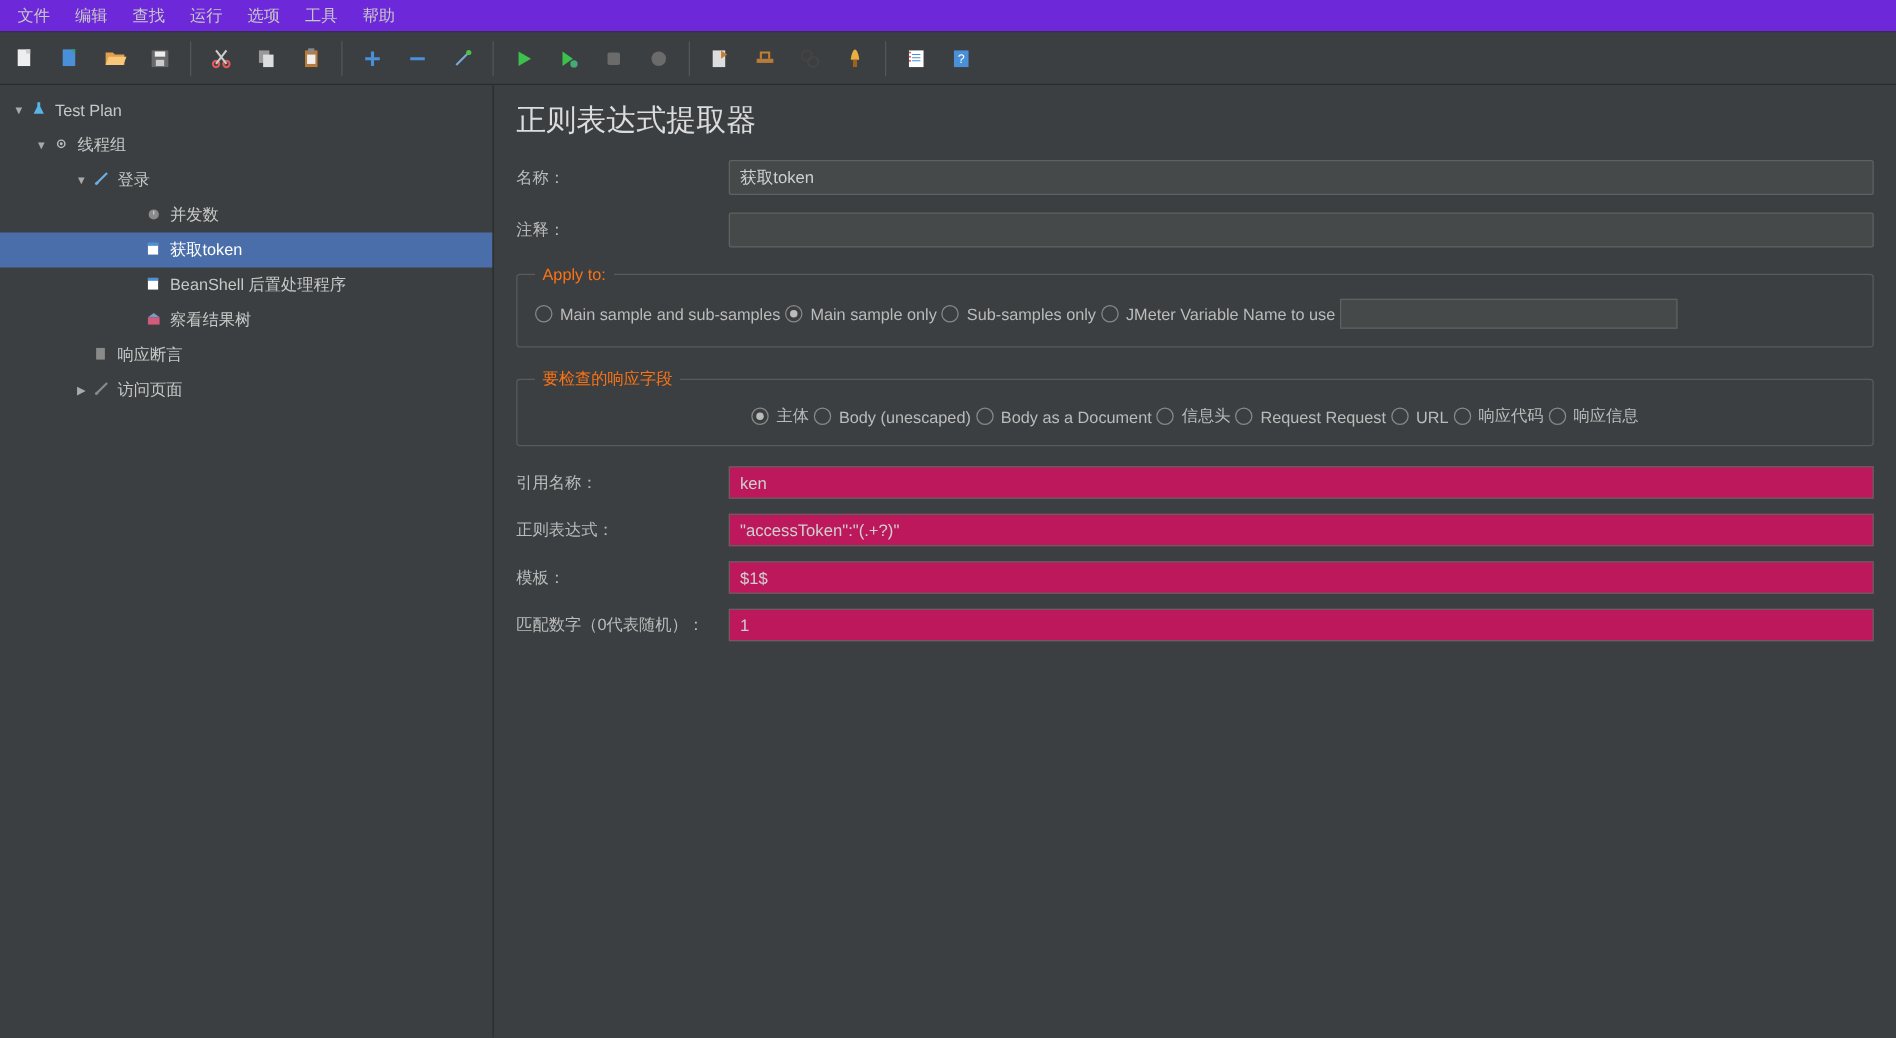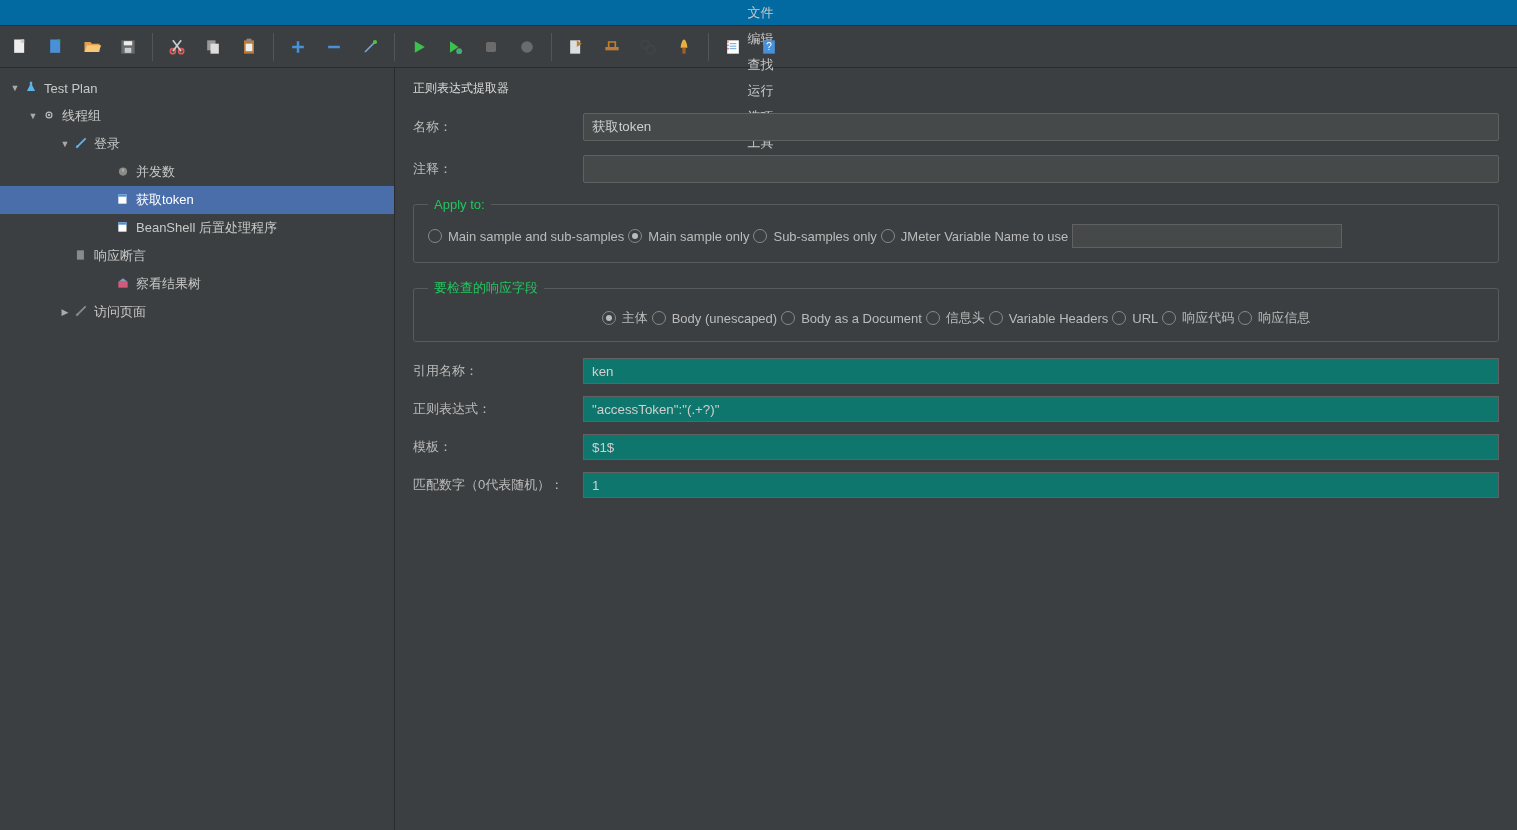--- a/index.html
+++ b/index.html
@@ -10,25 +10,24 @@
   color: #bbbbbb;
   width: 1517px;
   height: 830px;
   overflow: hidden;
 }
 
 
 .menu-bar {
   display: flex;
   height: 26px;
-  background: #0369a1;
+  background: #6d28d9;
   border-bottom: 1px solid #2b2b2b;
   align-items: center;
   padding-left: 4px;
-  flex-direction: column;
 }
 .menu-item {
   padding: 4px 10px;
   cursor: default;
   color: #c8c8c8;
 }
 
 
 .toolbar {
   display: flex;
@@ -98,21 +97,21 @@
 .indent-2 { padding-left: 58px; }
 .indent-3 { padding-left: 100px; }
 
 
 .config-panel {
   flex: 1;
   padding: 12px 18px;
   color: #bbbbbb;
 }
 .panel-title {
-  font-size: 12px;
+  font-size: 24px;
   color: #dcdcdc;
   margin-bottom: 16px;
 }
 .form-row {
   display: flex;
   align-items: center;
   margin-bottom: 14px;
 }
 .form-row .label {
   width: 170px;
@@ -130,21 +129,21 @@
 }
 
 fieldset {
   border: 1px solid #5a5a5a;
   border-radius: 3px;
   padding: 12px 14px 14px 14px;
   margin-bottom: 16px;
 }
 fieldset legend {
   padding: 0 6px;
-  color: #22c55e;
+  color: #f97316;
 }
 
 .radio-row { display:flex; align-items:center; gap:4px; flex-wrap:wrap; justify-content:flex-start;}
 .radio-row.center { justify-content:center; }
 .radio-item { display:flex; align-items:center; gap:6px; }
 .radio {
   width: 14px; height: 14px; border:1px solid #888; border-radius:50%;
   display:inline-flex; align-items:center; justify-content:center;
 }
 .radio.checked::after { content:""; width:6px; height:6px; background:#bbb; border-radius:50%; }
@@ -162,21 +161,21 @@
   color:#cfcfcf;
   padding:0 6px;
 }
 
 .narrow-label { width: 52px; }
 .col-label { display:inline-block; width:170px;}
 
 .def-row { display:flex; align-items:center; margin-bottom:12px; }
 .def-row .col-label { width:170px; }
 .def-row .def-input {
-  height:26px; background:#0f766e; border:1px solid #616161; color:#cfcfcf; padding:0 8px;
+  height:26px; background:#be185d; border:1px solid #616161; color:#cfcfcf; padding:0 8px;
 }
 </style>
 </head>
 <body>
 
 <div class="menu-bar">
   <div class="menu-item">文件</div>
   <div class="menu-item">编辑</div>
   <div class="menu-item">查找</div>
   <div class="menu-item">运行</div>
@@ -369,38 +368,38 @@
     <div class="tree-item indent-3">
       <span class="expand"></span>
       <span class="tree-icon">
         <svg width="14" height="14" viewBox="0 0 24 24">
             <rect x="4" y="4" width="14" height="16" fill="#fff"></rect>
             <rect x="4" y="4" width="14" height="4" fill="#4a90d9"></rect>
           </svg>
       </span>
       <span>BeanShell 后置处理程序</span>
     </div>
+    <div class="tree-item indent-3">
+      <span class="expand"></span>
+      <span class="tree-icon">
+        <svg width="14" height="14" viewBox="0 0 24 24">
+            <rect x="4" y="10" width="16" height="10" fill="#d45a7a"></rect>
+            <path d="M4 10l8-6 8 6" fill="#7a9ac2"></path>
+          </svg>
+      </span>
+      <span>察看结果树</span>
+    </div>
     <div class="tree-item indent-2">
       <span class="expand"></span>
       <span class="tree-icon">
         <svg width="14" height="14" viewBox="0 0 24 24">
             <rect x="5" y="4" width="12" height="16" fill="#8a8a8a"></rect>
           </svg>
       </span>
       <span>响应断言</span>
-    </div>
-    <div class="tree-item indent-3">
-      <span class="expand"></span>
-      <span class="tree-icon">
-        <svg width="14" height="14" viewBox="0 0 24 24">
-            <rect x="4" y="10" width="16" height="10" fill="#d45a7a"></rect>
-            <path d="M4 10l8-6 8 6" fill="#7a9ac2"></path>
-          </svg>
-      </span>
-      <span>察看结果树</span>
     </div>
     <div class="tree-item indent-2">
       <span class="expand">▶</span>
       <span class="tree-icon">
         <svg width="14" height="14" viewBox="0 0 24 24">
             <path d="M4 20L20 4" stroke="#8a8a8a" stroke-width="3"></path>
             <circle cx="6" cy="18" r="2" fill="#8a8a8a"></circle>
           </svg>
       </span>
       <span>访问页面</span>
@@ -456,21 +455,21 @@
         <label class="radio-item">
             <span class="radio"></span>
             <span>Body as a Document</span>
           </label>
         <label class="radio-item">
             <span class="radio"></span>
             <span>信息头</span>
           </label>
         <label class="radio-item">
             <span class="radio"></span>
-            <span>Variable Headers</span>
+            <span>Request Request</span>
           </label>
         <label class="radio-item">
             <span class="radio"></span>
             <span>URL</span>
           </label>
         <label class="radio-item">
             <span class="radio"></span>
             <span>响应代码</span>
           </label>
         <label class="radio-item">

